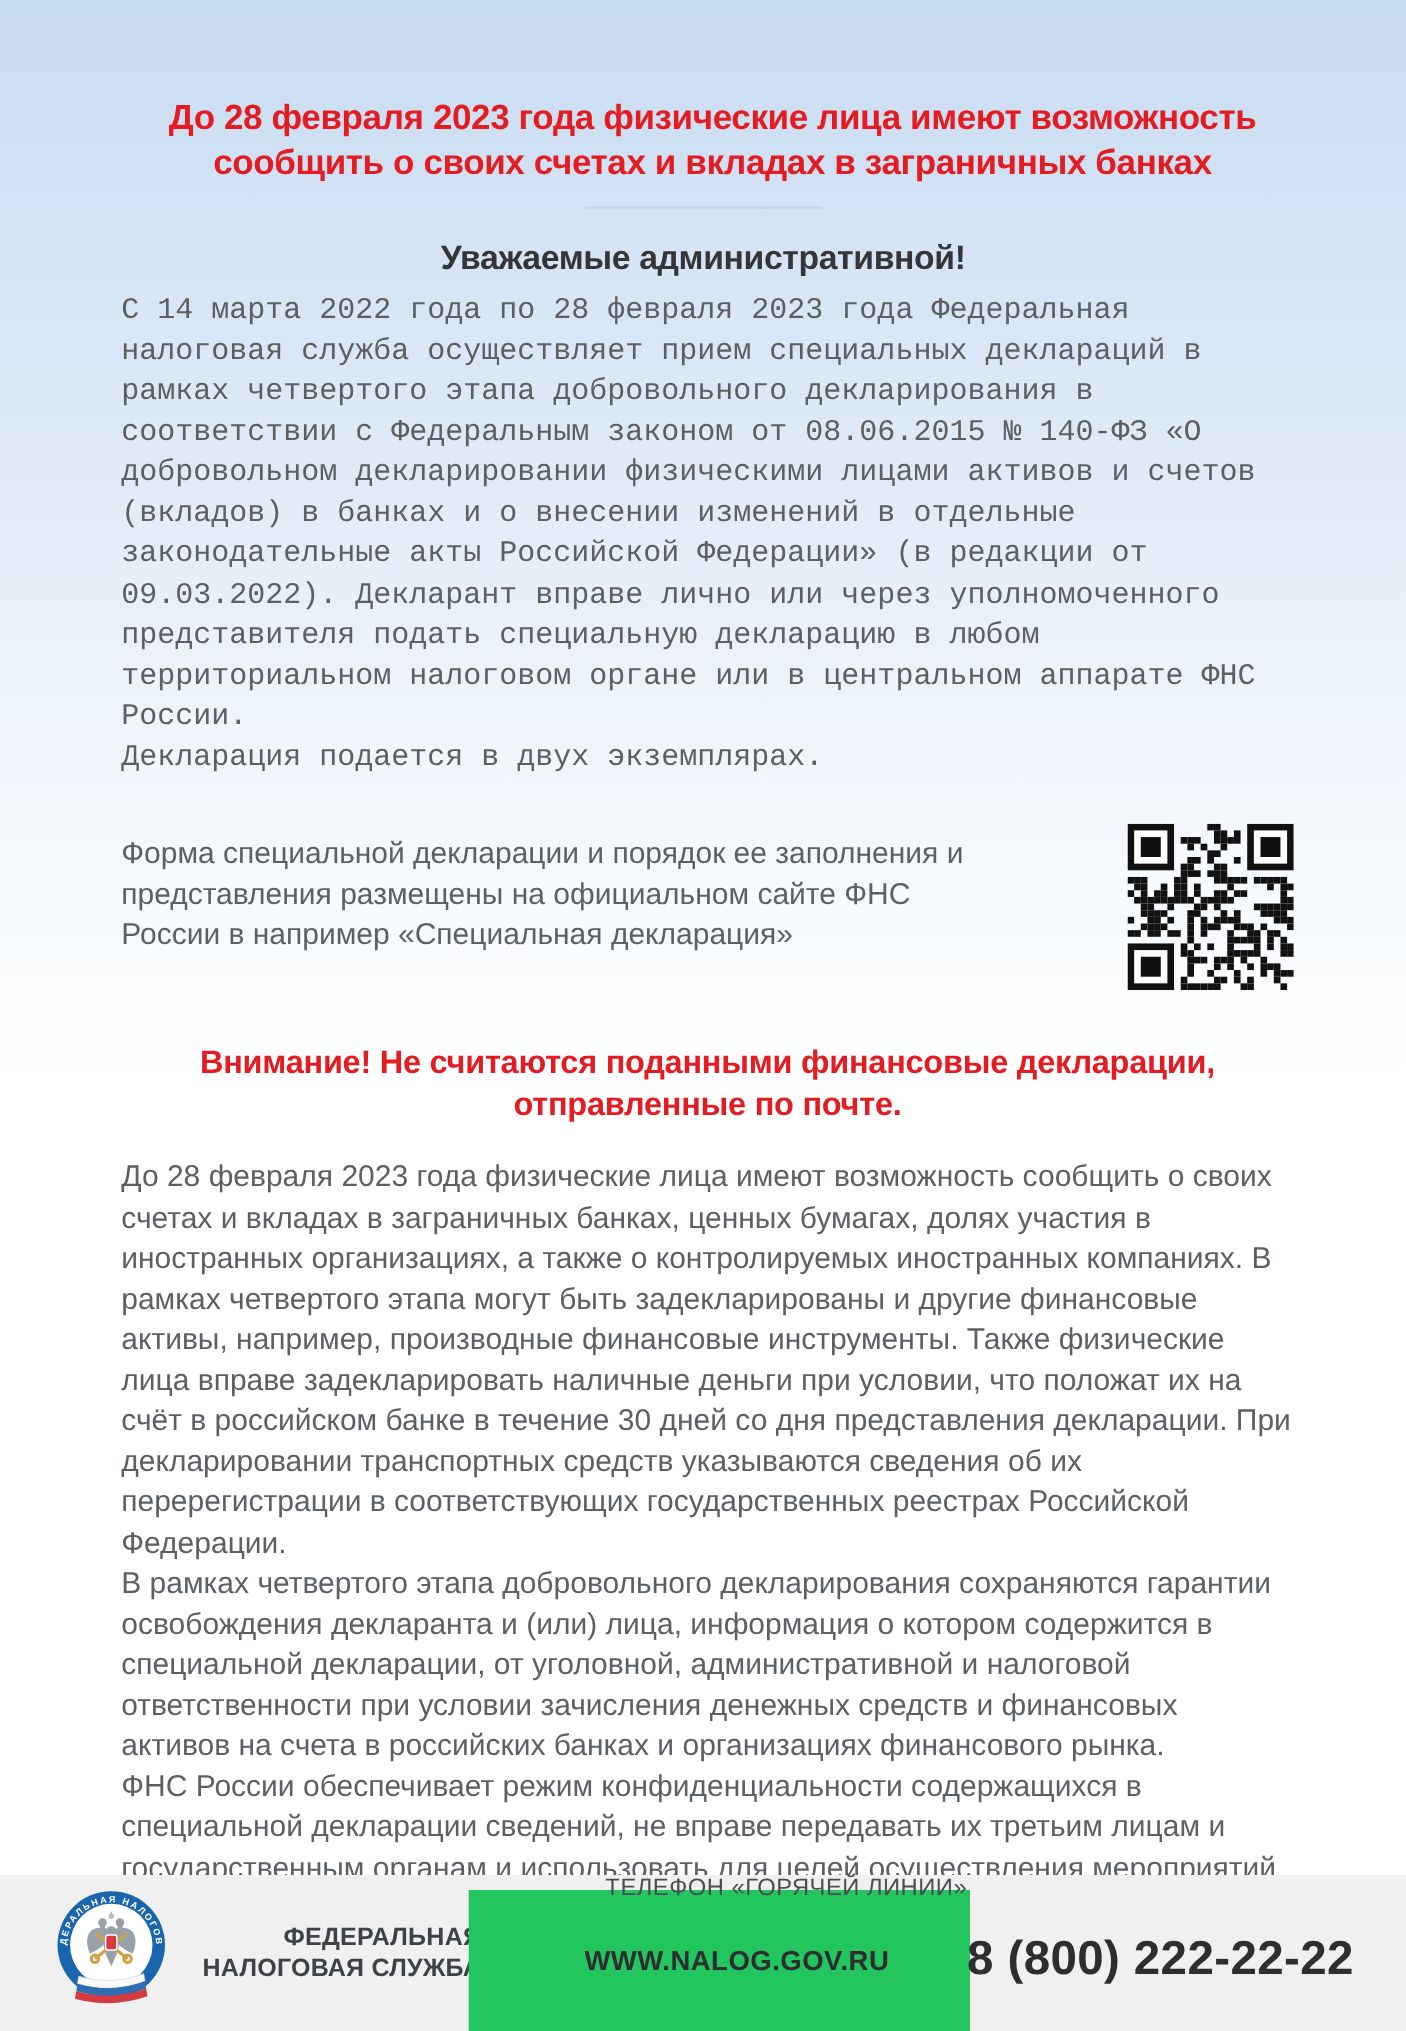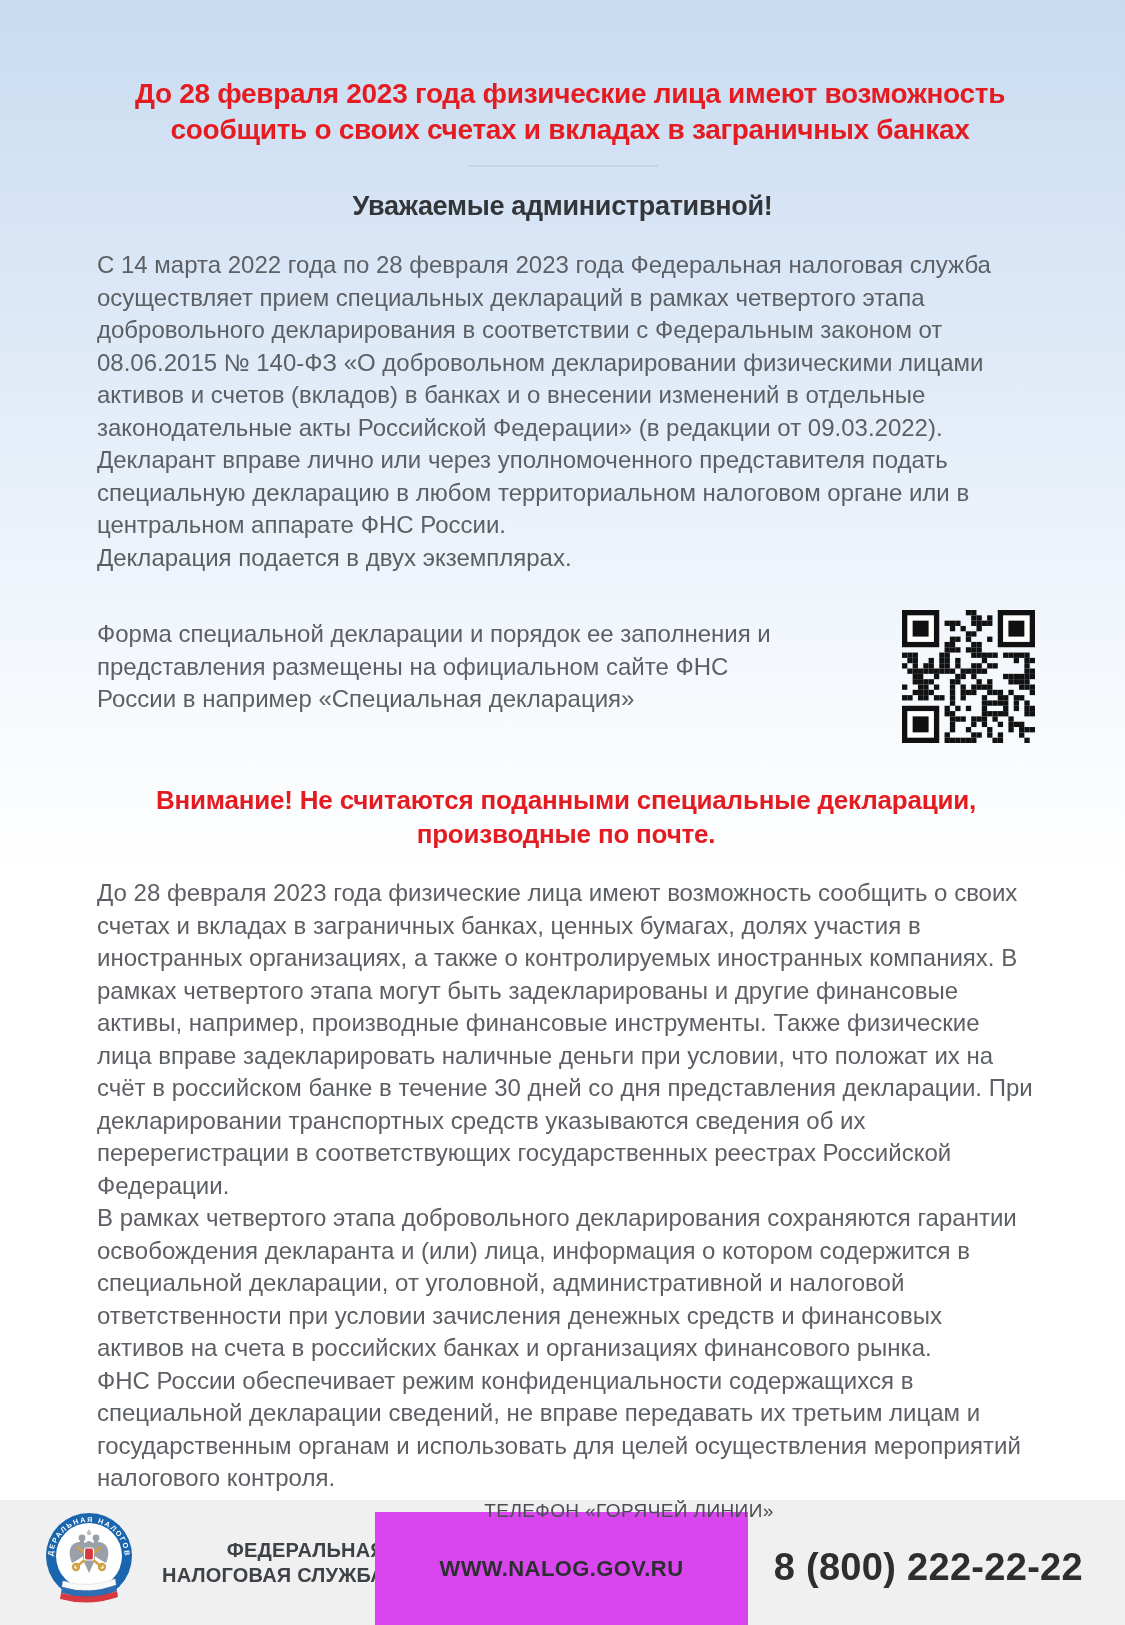--- a/index.html
+++ b/index.html
@@ -34,21 +34,21 @@
     font-weight:bold;
     font-size:27px;
     letter-spacing:-0.3px;
   }
   .content{
     margin-left:97px;
     width:938px;
   }
   .bodytext{font-size:24px;line-height:32.5px;color:#5c5f63;}
   .bodytext p{margin:0;}
-  .intro{margin-top:27px;}
+  .intro{margin-top:11px;font-family:Liberation Mono, monospace;}
   .qr-row{
     margin-top:36px;
     display:flex;
     align-items:flex-start;
   }
   .qr-text{width:690px;padding-top:8px;}
   .qr-box{margin-left:auto;width:133px;height:133px;}
   .warning{
     margin-top:40px;
     margin-left:auto;margin-right:auto;
@@ -61,22 +61,22 @@
     letter-spacing:-0.2px;
   }
   .mainbody{margin-top:26px;}
   .footer{
     position:absolute;left:0;right:0;bottom:0;
     height:125px;
     background:#f0f0f1;
   }
   .footer-white{
     position:absolute;left:375px;top:12px;bottom:0;width:373px;
-    background:#d946ef;
-    display:flex;align-items:center;justify-content:center;
+    background:#22c55e;
+    display:flex;align-items:center;justify-content:center;padding-left:28px;
   }
   .website{
     font-size:22px;font-weight:bold;color:#2c2e30;letter-spacing:0.4px;
   }
   .footer-left{
     position:absolute;left:44px;top:0;bottom:0;
     display:flex;align-items:center;gap:28px;
   }
   .org-name{
     font-size:20px;font-weight:bold;color:#3e4246;line-height:25px;letter-spacing:0.2px;text-align:right;
@@ -328,21 +328,21 @@
             <rect x="10.64" y="10.64" width="15.96" height="15.96" fill="#111"></rect>
             <rect x="95.76" y="0" width="37.24" height="37.24" fill="#111"></rect>
             <rect x="101.08000000000001" y="5.32" width="26.6" height="26.6" fill="#fff"></rect>
             <rect x="106.4" y="10.64" width="15.96" height="15.96" fill="#111"></rect>
             <rect x="0" y="95.76" width="37.24" height="37.24" fill="#111"></rect>
             <rect x="5.32" y="101.08000000000001" width="26.6" height="26.6" fill="#fff"></rect>
             <rect x="10.64" y="106.4" width="15.96" height="15.96" fill="#111"></rect>
           </svg></div>
     </div>
 
-    <div class="warning">Внимание! Не считаются поданными специальные декларации, производные по почте.</div>
+    <div class="warning">Внимание! Не считаются поданными финансовые декларации, отправленные по почте.</div>
 
     <div class="mainbody bodytext">
       <p>До 28 февраля 2023 года физические лица имеют возможность сообщить о своих счетах и вкладах в заграничных банках, ценных бумагах, долях участия в иностранных организациях, а также о контролируемых иностранных компаниях. В рамках четвертого этапа могут быть задекларированы и другие финансовые активы, например, производные финансовые инструменты. Также физические лица вправе задекларировать наличные деньги при условии, что положат их на счёт в российском банке в течение 30 дней со дня представления декларации. При декларировании транспортных средств указываются сведения об их перерегистрации в соответствующих государственных реестрах Российской Федерации.</p>
       <p>В рамках четвертого этапа добровольного декларирования сохраняются гарантии освобождения декларанта и (или) лица, информация о котором содержится в специальной декларации, от уголовной, административной и налоговой ответственности при условии зачисления денежных средств и финансовых активов на счета в российских банках и организациях финансового рынка.</p>
       <p>ФНС России обеспечивает режим конфиденциальности содержащихся в специальной декларации сведений, не вправе передавать их третьим лицам и государственным органам и использовать для целей осуществления мероприятий налогового контроля.</p>
     </div>
 
   </div>
 
   <div class="footer">

